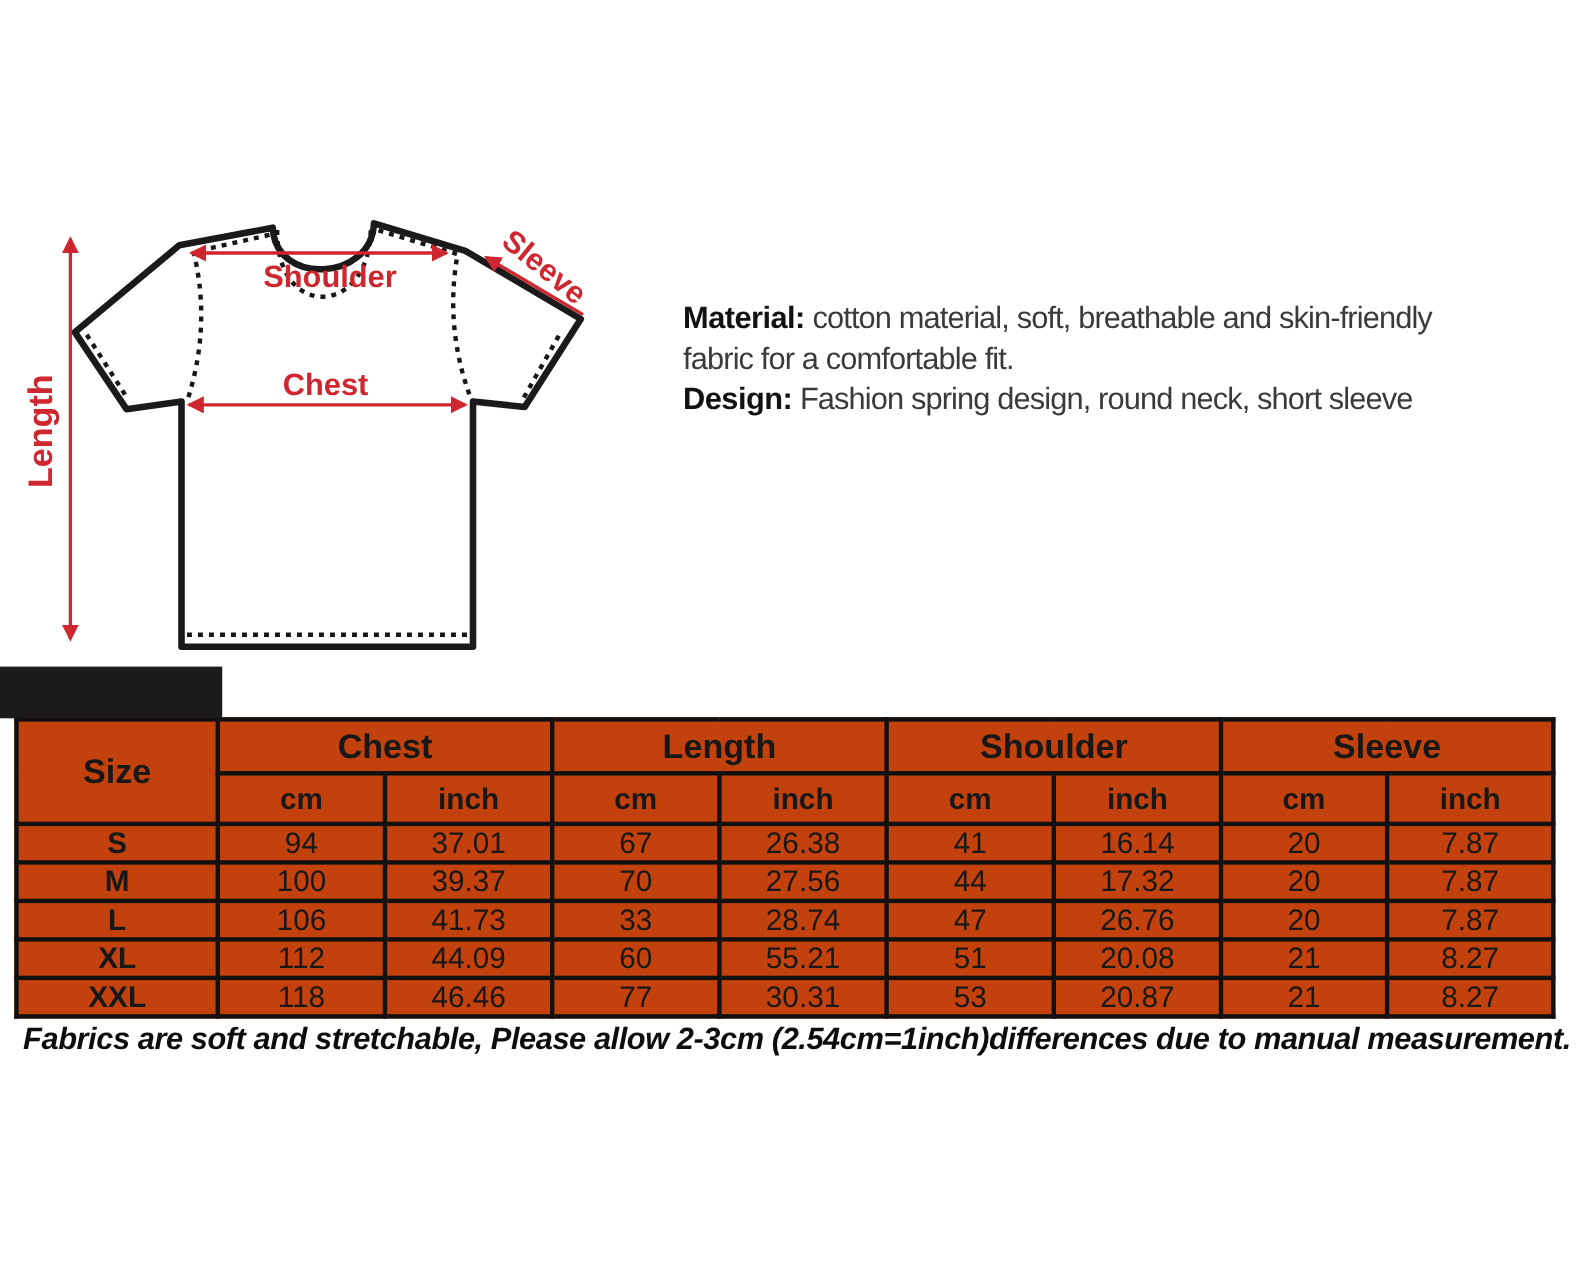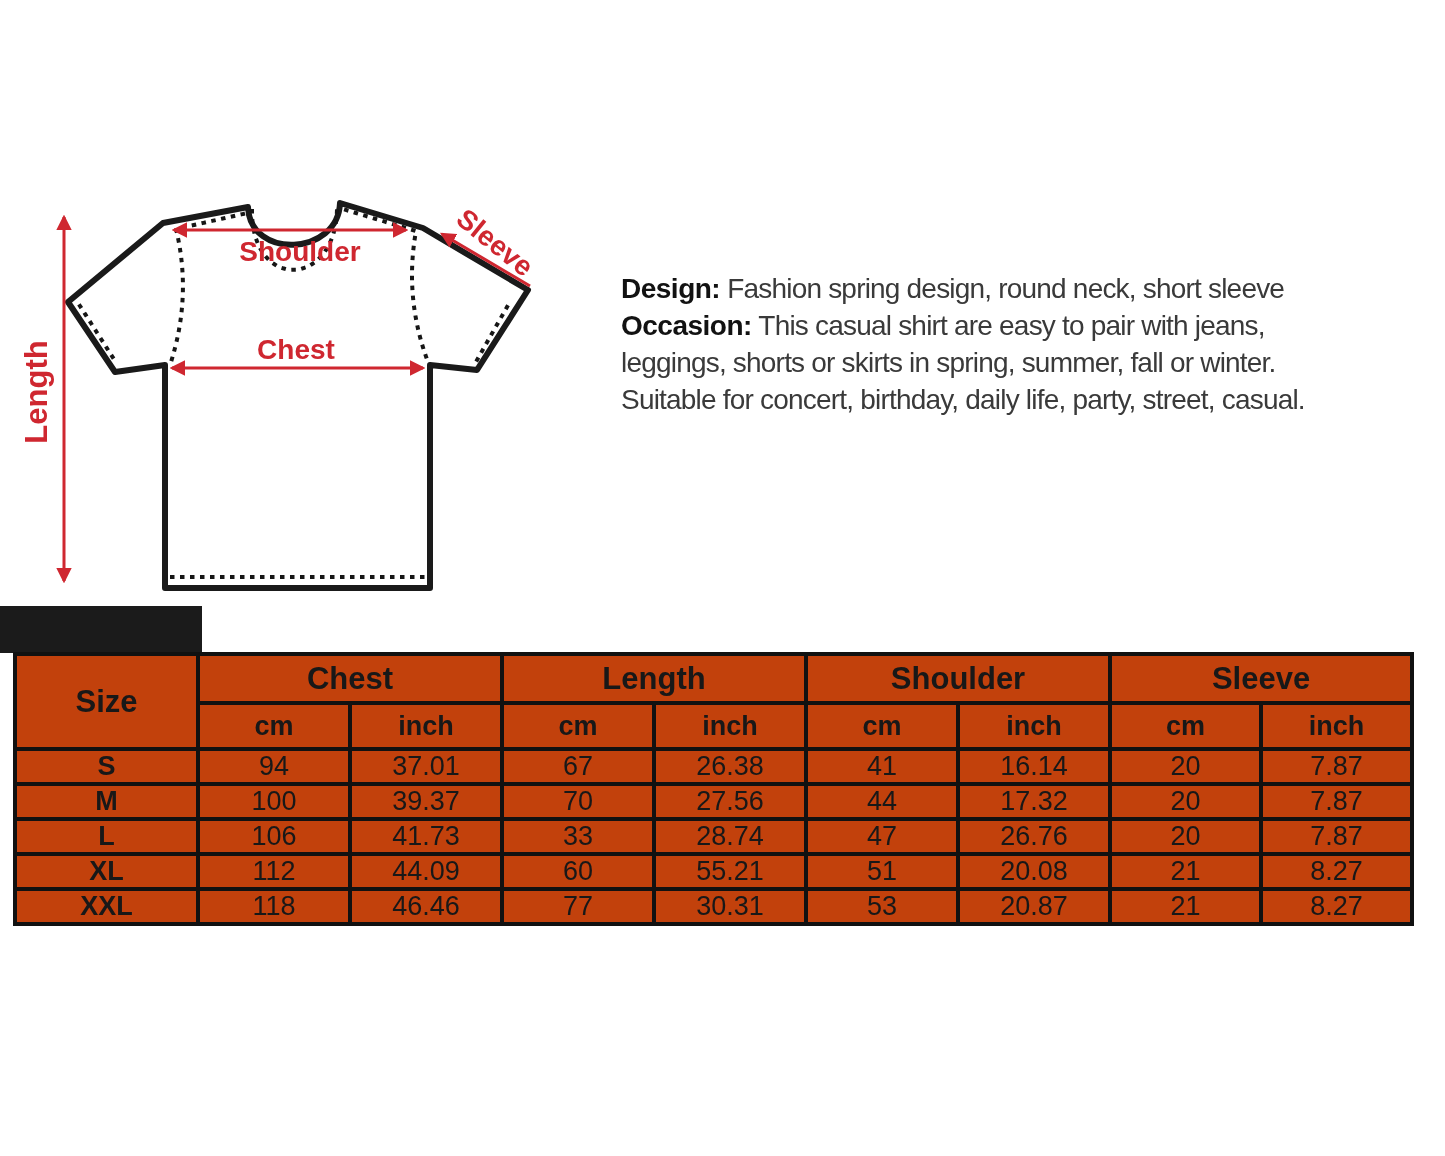--- a/index.html
+++ b/index.html
@@ -71,22 +71,22 @@
     <line x1="172" y1="188" x2="423" y2="188" stroke="#cf2730" stroke-width="3" marker-start="url(#ah)" marker-end="url(#ah)"></line>
     <line x1="530" y1="106" x2="442" y2="54" stroke="#cf2730" stroke-width="3" marker-end="url(#ah)"></line>
 
     <text class="red-label" transform="translate(47,212) rotate(-90)" text-anchor="middle" font-size="31">Length</text>
     <text class="red-label" x="300" y="81" text-anchor="middle" font-size="28">Shoulder</text>
     <text class="red-label" x="296" y="179" text-anchor="middle" font-size="28">Chest</text>
     <text class="red-label" transform="translate(489,70) rotate(39)" text-anchor="middle" font-size="28">Sleeve</text>
   </svg>
 
   <div class="desc">
+    <p><strong>Material:</strong><span> cotton material, soft, breathable and skin-friendly fabric for a comfortable fit.</span></p>
     <p><strong>Design:</strong><span> Fashion spring design, round neck, short sleeve</span></p>
-    <p><strong>Occasion:</strong><span> This casual shirt are easy to pair with jeans, leggings, shorts or skirts in spring, summer, fall or winter. Suitable for concert, birthday, daily life, party, street, casual.</span></p>
   </div>
 
   <div class="redact"></div>
 
   <div class="tablewrap">
     <table class="size-table">
       <colgroup>
         <col style="width:183px">
         <col style="width:152px">
           <col style="width:152px">
@@ -167,14 +167,15 @@
           <td class="c-val">30.31</td>
           <td class="c-val">53</td>
           <td class="c-val">20.87</td>
           <td class="c-val">21</td>
           <td class="c-val">8.27</td>
         </tr>
       </tbody>
     </table>
   </div>
 
+  <div class="footnote">Fabrics are soft and stretchable, Please allow 2-3cm (2.54cm=1inch)differences due to manual measurement.</div>
 
 </div>
 
 </body></html>

